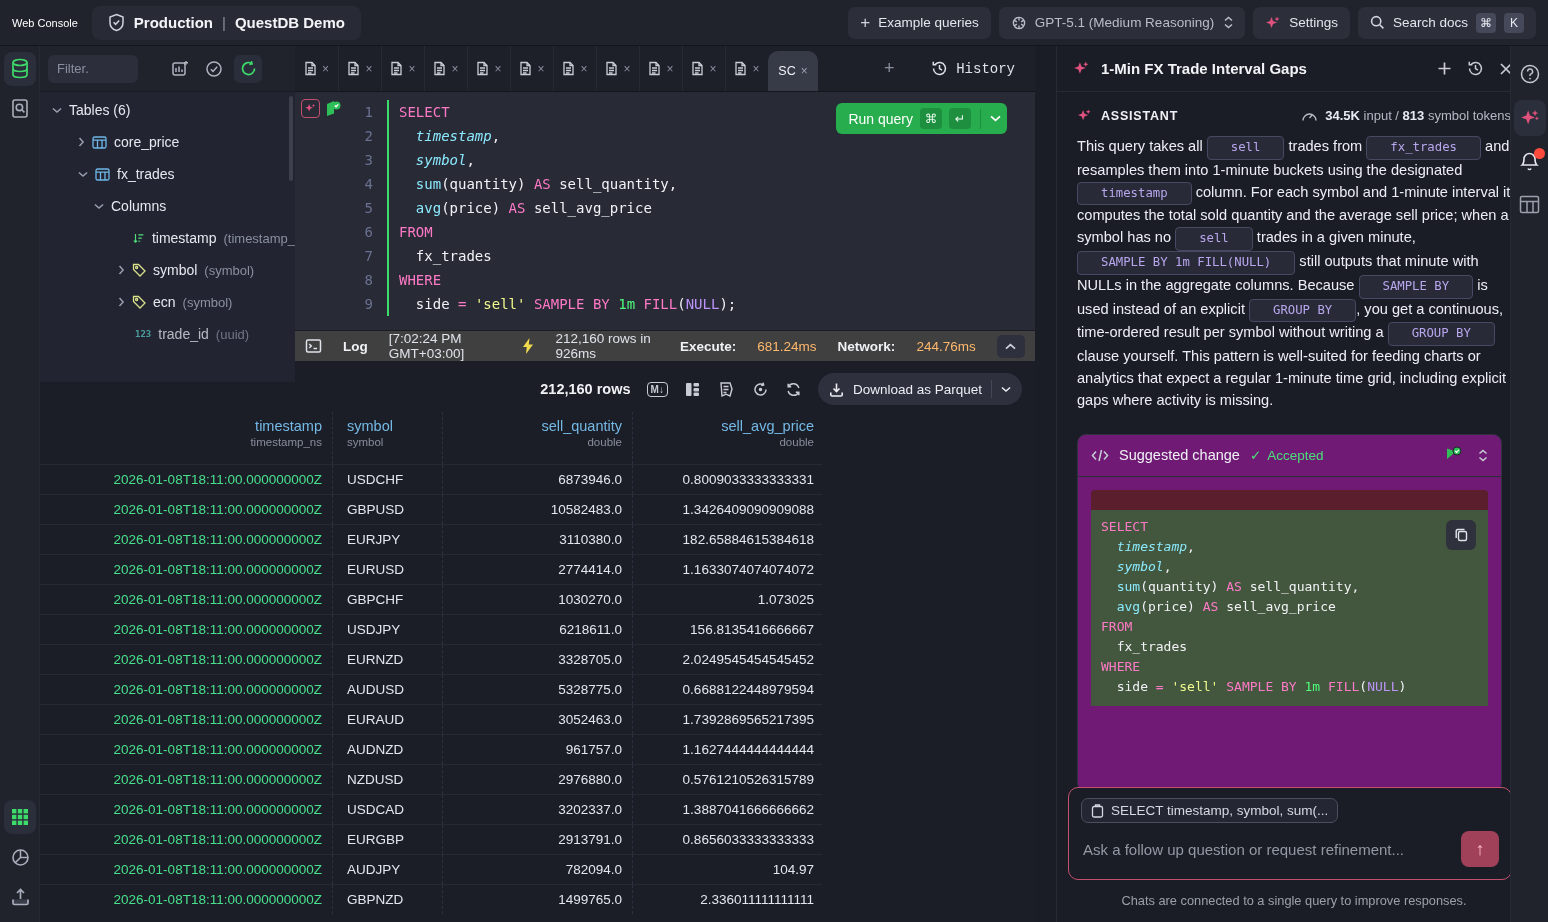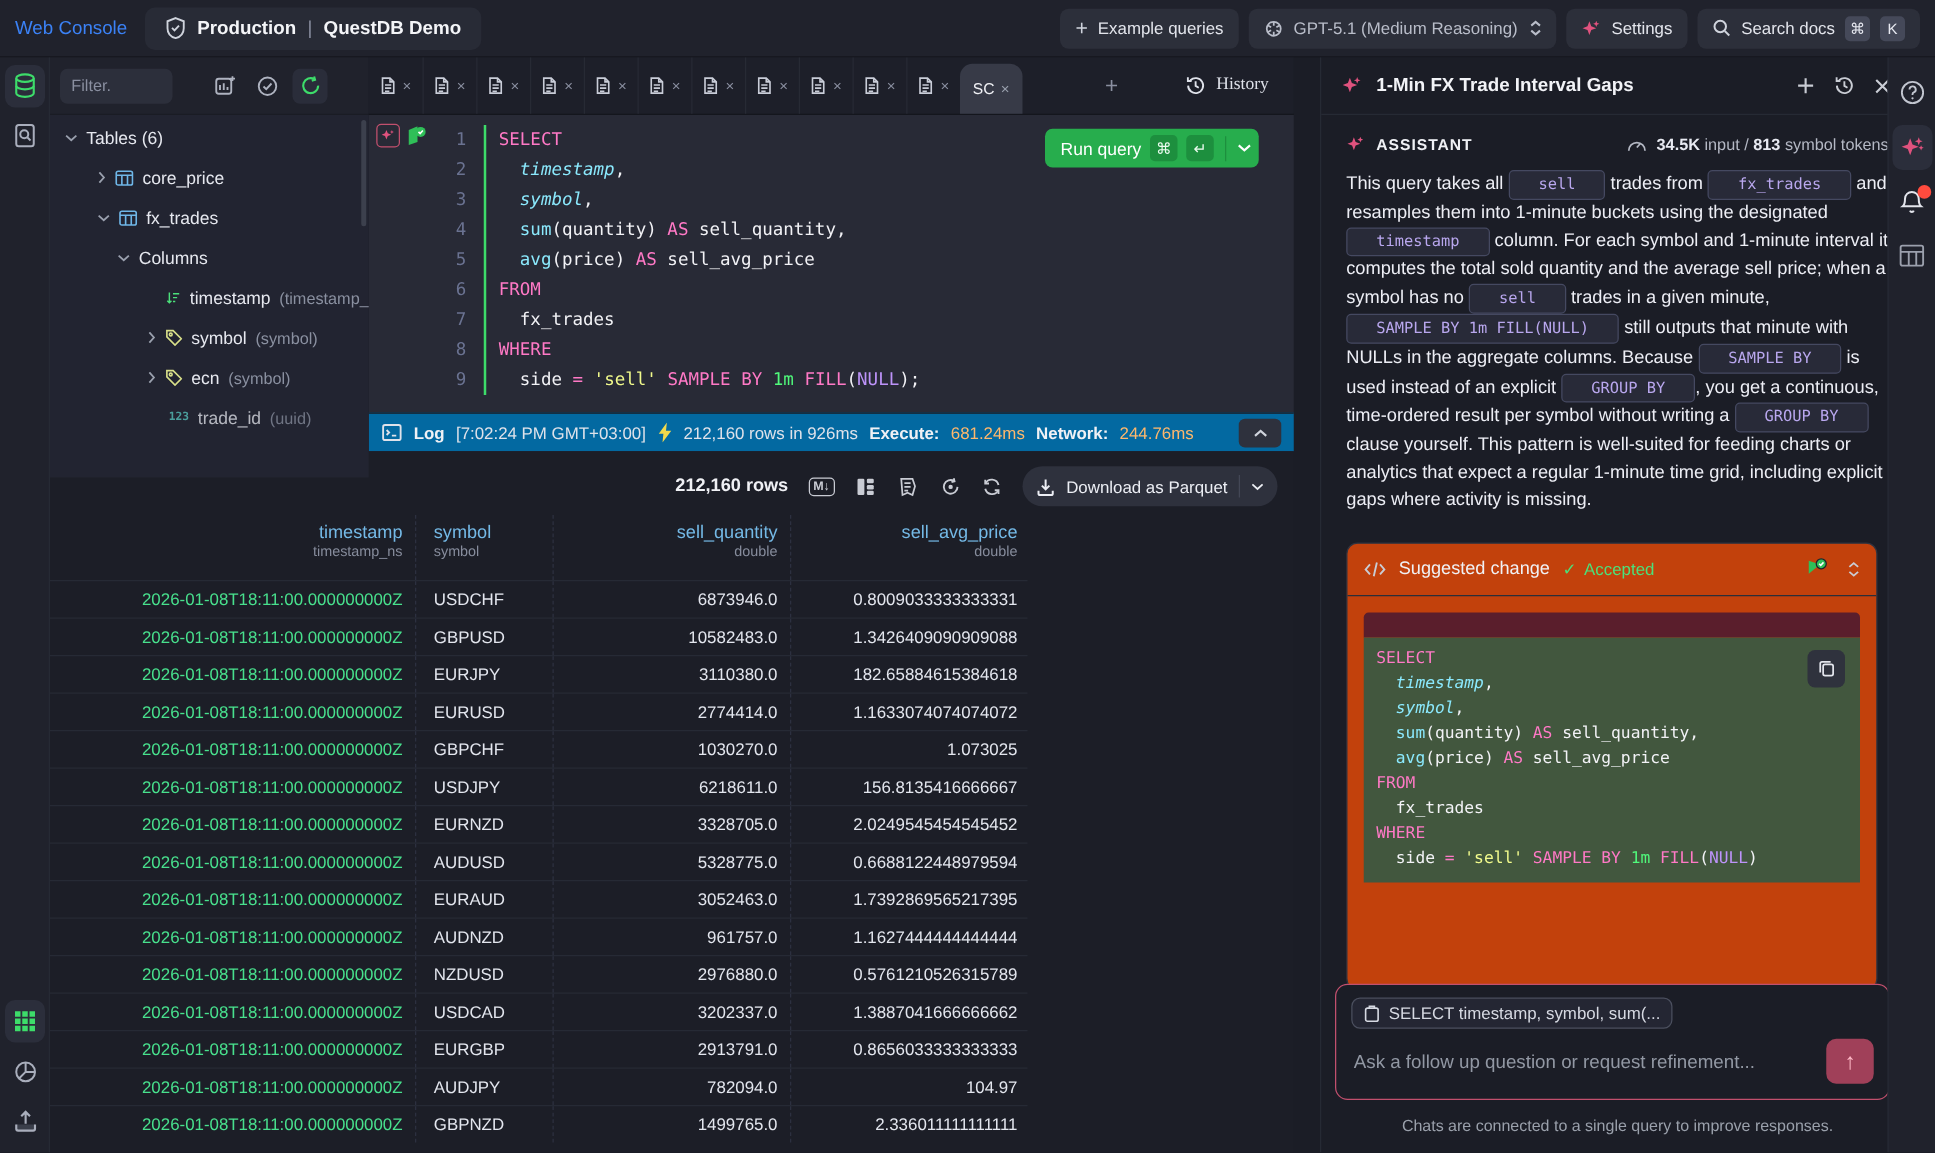--- a/index.html
+++ b/index.html
@@ -3,21 +3,21 @@
 <meta charset="utf-8">
 <style>
   *{box-sizing:border-box}
   html,body{margin:0;padding:0}
   body{width:1548px;height:922px;overflow:hidden;position:relative;background:#1b1d26;
        font-family:"Liberation Sans",sans-serif;color:#e8eaf2;font-size:14px}
   svg{display:block}
   
   .topbar{position:absolute;left:0;top:0;width:1548px;height:46px;background:#20222c;
           border-bottom:1px solid #14161d;display:flex;align-items:center;padding:0 12px;gap:14px}
-  .app-title{font-size:15px;color:#3b82f6;white-space:nowrap}
+  .app-title{font-size:11px;color:#ffffff;white-space:nowrap}
   .env-badge{display:flex;align-items:center;gap:9px;background:#282b36;border-radius:8px;
              height:34px;padding:0 16px;font-size:15px;font-weight:700;color:#f4f5f8}
   .env-badge .sep{color:#8a8fa0;font-weight:400}
   .top-right{margin-left:auto;display:flex;align-items:center;gap:8px}
   .tbtn{display:flex;align-items:center;gap:8px;background:#2c2f3a;border:none;border-radius:7px;
         height:32px;padding:0 12px;color:#e3e5ec;font-size:13.5px;font-family:inherit;cursor:pointer;white-space:nowrap}
   .tbtn .muted{color:#b9bdc9}
   .kbd{display:inline-flex;align-items:center;justify-content:center;min-width:20px;height:20px;
        padding:0 4px;background:#454959;border-radius:4px;font-size:12px;color:#e8eaf2}
   .plus-glyph{font-size:17px;color:#cfd3dc;line-height:1}
@@ -50,42 +50,42 @@
             display:flex;align-items:flex-end;border-bottom:1px solid #14161d}
   .tabs-inactive{display:flex;height:100%}
   .tab{width:43px;height:100%;display:flex;align-items:center;justify-content:center;gap:5px;
        border-left:1px solid #272a34;cursor:pointer}
   .tab:first-child{border-left:none}
   .tab .tx{color:#8a8fa0;font-size:12px;line-height:1}
   .tab-active{width:50px;height:40px;background:#373a47;border-radius:10px 10px 0 0;display:flex;
               align-items:center;justify-content:center;gap:5px;font-size:12.5px;color:#f0f1f5;cursor:pointer}
   .tab-active .tx{color:#9aa0ae;font-size:12px}
   .tab-plus{margin-left:60px;align-self:center;color:#8a8fa0;font-size:18px;background:none;border:none;cursor:pointer}
-  .history-btn{margin-left:auto;margin-right:14px;align-self:center;display:flex;gap:8px;
-               background:none;border:none;color:#dfe2ea;font-size:14px;font-family:Liberation Serif, serif;cursor:pointer}
+  .history-btn{margin-left:auto;margin-right:14px;align-self:center;display:flex;align-items:center;gap:8px;
+               background:none;border:none;color:#dfe2ea;font-size:14px;font-family:Liberation Mono, monospace;cursor:pointer}
   
   .editor{position:absolute;left:295px;top:92px;width:740px;height:238px;background:#282a36;font-family:"DejaVu Sans Mono",monospace}
   .gutter-icons{position:absolute;left:6px;top:7px;display:flex;gap:5px;align-items:center}
   .sparkle-box{width:19px;height:19px;border:1px solid #c2506e;border-radius:4px;display:flex;
                align-items:center;justify-content:center;color:#e0527e;cursor:pointer}
   .code-lines{position:absolute;left:0;top:8px;right:0}
   .cl{display:flex;height:24px;line-height:24px;font-size:14px}
   .cl .ln{width:92px;padding-right:14px;text-align:right;color:#6a7291;flex:0 0 auto}
   .cl .lt{border-left:2px solid #3ddc6a;padding-left:10px;white-space:pre}
   .k{color:#ff79c6}.t{color:#8be9fd;font-style:italic}.f{color:#8be9fd}.s{color:#f1fa8c}
   .n{color:#50fa7b}.u{color:#bd93f9}.p{color:#f2f2f6}
   .run-btn{position:absolute;right:28px;top:11px;height:31px;background:#27ad4d;border:none;border-radius:6px;
            display:flex;align-items:center;gap:7px;padding:0 6px 0 12px;color:#fff;font-size:14px;
            font-family:"Liberation Sans",sans-serif;cursor:pointer}
   .run-key{width:22px;height:21px;background:#1d8f3e;border-radius:4px;display:flex;align-items:center;
            justify-content:center;font-size:12.5px;color:#eafbef}
   .run-sep{width:1px;height:20px;background:#1d8f3e;margin:0 2px}
   
-  .logbar{position:absolute;left:295px;top:330px;width:740px;height:31px;background:#0369a1;
-          border-top:1px solid #1a1c24;display:flex;align-items:center;gap:9px;padding:0 10px;font-size:13.5px}
+  .logbar{position:absolute;left:295px;top:330px;width:740px;height:31px;background:#404040;
+          border-top:1px solid #1a1c24;display:flex;align-items:center;gap:21px;padding:0 10px;font-size:13.5px}
   .logbar .ts{color:#dfe2ea}
   .logbar .lbl{color:#f0f1f5;font-weight:700}
   .logbar .orange{color:#ffb86c}
   .log-collapse{margin-left:auto;width:34px;height:23px;background:#2e313d;border:none;border-radius:5px;
                 color:#cfd3dc;display:flex;align-items:center;justify-content:center;cursor:pointer}
   
   .results{position:absolute;left:40px;top:361px;width:995px;height:561px;background:#1c1e27;z-index:1}
   .results-toolbar{position:absolute;right:13px;top:12px;display:flex;align-items:center;gap:16px}
   .rowcount{font-size:14.5px;font-weight:700;color:#f0f1f5}
   .rt-icons{display:flex;align-items:center;gap:16px;color:#c9ccd4}
@@ -115,21 +115,21 @@
   .rp-header{height:46px;border-bottom:1px solid #262a34;display:flex;align-items:center;gap:11px;padding:0 16px}
   .rp-title{font-size:15px;font-weight:700;color:#f2f3f7;flex:1}
   .rp-hicon{background:none;border:none;color:#c9ccd4;cursor:pointer;display:flex;padding:2px}
   .role-row{display:flex;align-items:center;gap:9px;margin:16px 20px 0;color:#f0f1f5}
   .role-name{font-size:12.5px;font-weight:700;letter-spacing:.8px}
   .tok{margin-left:auto;display:flex;align-items:center;gap:7px;color:#b4b8c4;font-size:13px}
   .tok b{color:#e8eaf2;font-weight:700}
   .msg{margin:13px 20px 0;font-size:14.6px;line-height:21.8px;color:#edeef5}
   .chip{display:inline-block;background:#282a38;border:1px solid #454961;border-radius:4px;padding:0 23px;
         font-family:"DejaVu Sans Mono",monospace;font-size:12.3px;color:#b9a7ee;white-space:nowrap}
-  .sugg-card{margin:22px 20px 0;width:425px;height:358px;background:#c2410c;border:1px solid #30333f;border-radius:9px}
+  .sugg-card{margin:22px 20px 0;width:425px;height:358px;background:#701a75;border:1px solid #30333f;border-radius:9px}
   .sugg-head{height:42px;display:flex;align-items:center;gap:10px;padding:0 13px;border-bottom:1px solid #2b2e39}
   .sugg-title{font-size:14.5px;color:#f0f1f5}
   .accepted{display:flex;align-items:center;gap:6px;color:#4be07a;font-size:13.5px}
   .sugg-right{margin-left:auto;display:flex;align-items:center;gap:12px}
   .diff{margin:13px;position:relative}
   .diff-removed{height:20px;background:#5a1e2c;border-radius:4px 4px 0 0}
   .diff-added{background:#42573e;padding:7px 10px 9px;font-family:"DejaVu Sans Mono",monospace}
   .diff-added .cl{height:20px;line-height:20px;font-size:13px}
   .diff-added .lt{border-left:none;padding-left:0}
   .copy-btn{position:absolute;right:12px;top:30px;width:30px;height:30px;background:#2f323d;border:none;

